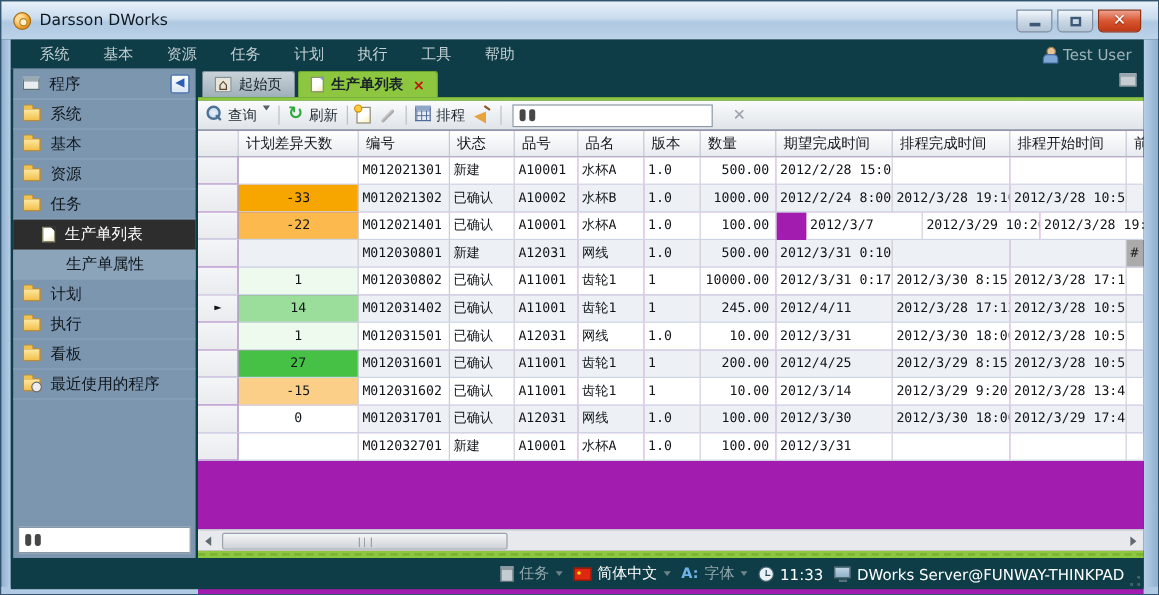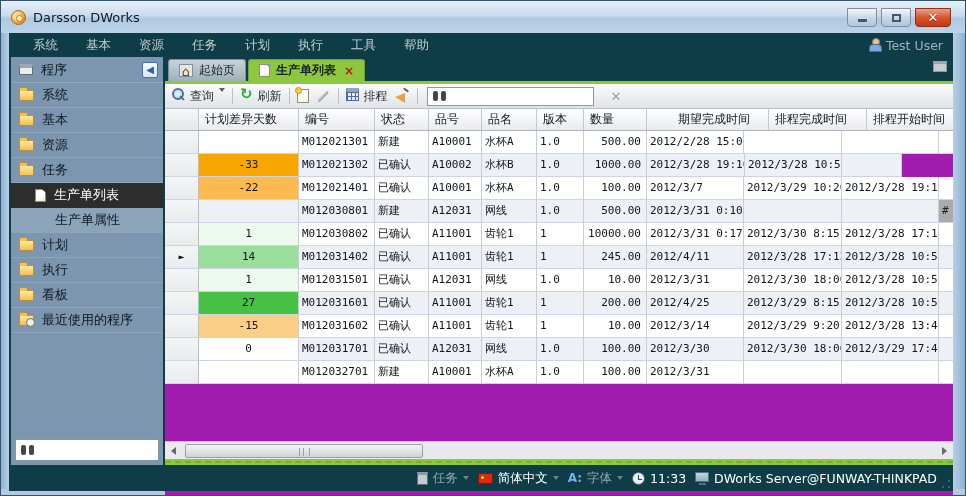--- a/index.html
+++ b/index.html
@@ -25,21 +25,21 @@
     border-color:#8E3014; color:#fff; font-weight:bold; font-size:13px; text-shadow:0 1px 1px #7A2208; }
 
   .frame-left  { position:absolute; top:32px; left:0;  width:8px;  bottom:0; background:linear-gradient(90deg,#8FB0D0,#B7CFE7); }
   .frame-right { position:absolute; top:32px; right:0; width:12px; bottom:0; background:linear-gradient(270deg,#8FB0D0,#B7CFE7); }
   .frame-bottom{ position:absolute; left:0; right:0; bottom:0; height:6px; background:#B0CAE3; }
 
   
   .menubar { position:absolute; top:32px; left:8px; right:12px; height:24px; background:#0F3D47;
     display:flex; align-items:center; padding:0 10px; }
   .menu-item { color:#C2CFD3; font-size:12.5px; padding:0 14px; line-height:24px; cursor:default; }
-  .menu-user { margin-left:auto; display:flex; align-items:flex-start; gap:5px; color:#9FB3B9; font-size:12.5px; }
+  .menu-user { margin-left:auto; display:flex; align-items:flex-end; gap:5px; color:#9FB3B9; font-size:12.5px; }
   .person-icon { position:relative; width:13px; height:14px; display:inline-block; }
   .person-icon::before { content:""; position:absolute; top:0; left:4px; width:6px; height:6px; border-radius:50%; background:#E8C49A; border:1px solid #9C7A4E; }
   .person-icon::after  { content:""; position:absolute; bottom:0; left:1px; width:11px; height:6px; border-radius:4px 4px 1px 1px; background:#7FA7D8; border:1px solid #4A6FA0; }
 
   
   .sidebar { position:absolute; left:8px; top:56px; width:154px; height:408px; background:#7C96AF; border-left:2px solid #0F3D47; }
   .sb-header { height:26px; display:flex; align-items:center; padding:0 5px 0 8px; border-bottom:1px solid #91A8BD; }
   .program-icon { width:14px; height:11px; background:#E9EDF0; border:1px solid #5E6E7A; border-top:4px solid #9AA9B2; margin-right:8px; }
   .sb-title { font-size:13px; color:#10181E; flex:1; }
   .collapse-btn { width:16px; height:16px; background:linear-gradient(#FDFEFF,#D9E6F4); border:1px solid #3F6FB0;
@@ -308,21 +308,21 @@
     <div class="grid">
       <div class="thead" id="thead">
           <div class="th sel" style="width: 34px;"></div>
           <div class="th" style="width: 100px;">计划差异天数</div>
           <div class="th" style="width: 76px;">编号</div>
           <div class="th" style="width: 54px;">状态</div>
           <div class="th" style="width: 53px;">品号</div>
           <div class="th" style="width: 55px;">品名</div>
           <div class="th" style="width: 47px;">版本</div>
           <div class="th" style="width: 63px;">数量</div>
-          <div class="th" style="width: 97px; margin-left: 25px;">期望完成时间</div>
+          <div class="th" style="width: 97px;">期望完成时间</div>
           <div class="th" style="width: 98px;">排程完成时间</div>
           <div class="th" style="width: 97px;">排程开始时间</div>
           <div class="th" style="width: 60px;">前</div>
         </div>
       <div id="tbody">
           <div class="tr">
             <div class="td sel" style="width: 34px;"></div>
             <div class="td c" style="width: 100px;"></div>
             <div class="td" style="width: 76px;">M012021301</div>
             <div class="td" style="width: 54px;">新建</div>
@@ -337,34 +337,35 @@
           </div>
           <div class="tr alt">
             <div class="td sel" style="width: 34px;"></div>
             <div class="td c" style="width: 100px; background-color: rgb(247, 166, 0);">-33</div>
             <div class="td" style="width: 76px;">M012021302</div>
             <div class="td" style="width: 54px;">已确认</div>
             <div class="td" style="width: 53px;">A10002</div>
             <div class="td" style="width: 55px;">水杯B</div>
             <div class="td" style="width: 47px;">1.0</div>
             <div class="td r" style="width: 63px;">1000.00</div>
+            <div class="td" style="width: 97px;">2012/2/24 8:00</div>
             <div class="td" style="width: 98px;">2012/3/28 19:10</div>
             <div class="td" style="width: 97px;">2012/3/28 10:52</div>
             <div class="td" style="width: 60px;"></div>
           </div>
           <div class="tr">
             <div class="td sel" style="width: 34px;"></div>
             <div class="td c" style="width: 100px; background-color: rgb(251, 185, 78);">-22</div>
             <div class="td" style="width: 76px;">M012021401</div>
             <div class="td" style="width: 54px;">已确认</div>
             <div class="td" style="width: 53px;">A10001</div>
             <div class="td" style="width: 55px;">水杯A</div>
             <div class="td" style="width: 47px;">1.0</div>
             <div class="td r" style="width: 63px;">100.00</div>
-            <div class="td" style="width: 97px;">2012/3/7</div>
+            <div class="td" style="width: 97px; margin-left: 25px;">2012/3/7</div>
             <div class="td" style="width: 98px;">2012/3/29 10:20</div>
             <div class="td" style="width: 97px;">2012/3/28 19:10</div>
             <div class="td" style="width: 60px;"></div>
           </div>
           <div class="tr alt">
             <div class="td sel" style="width: 34px;"></div>
             <div class="td c" style="width: 100px;"></div>
             <div class="td" style="width: 76px;">M012030801</div>
             <div class="td" style="width: 54px;">新建</div>
             <div class="td" style="width: 53px;">A12031</div>

